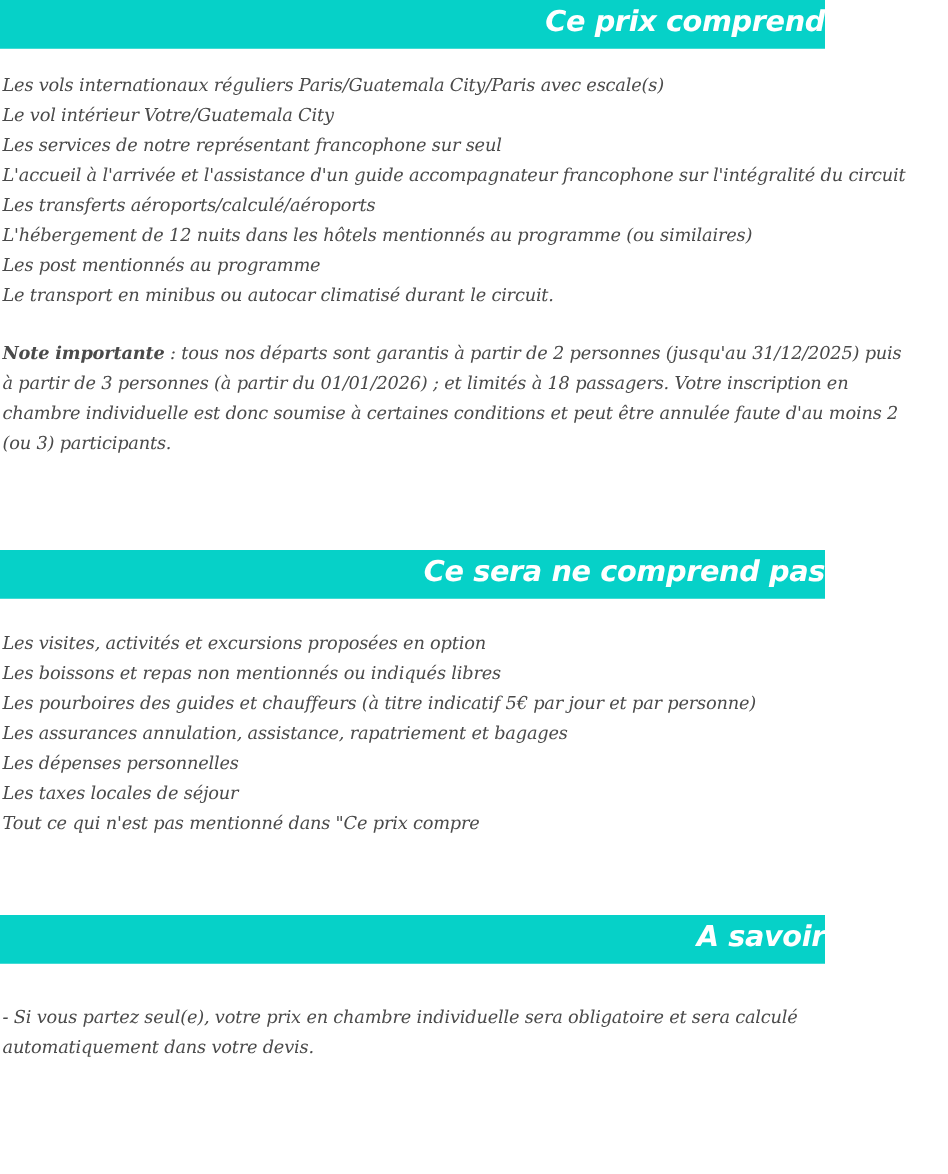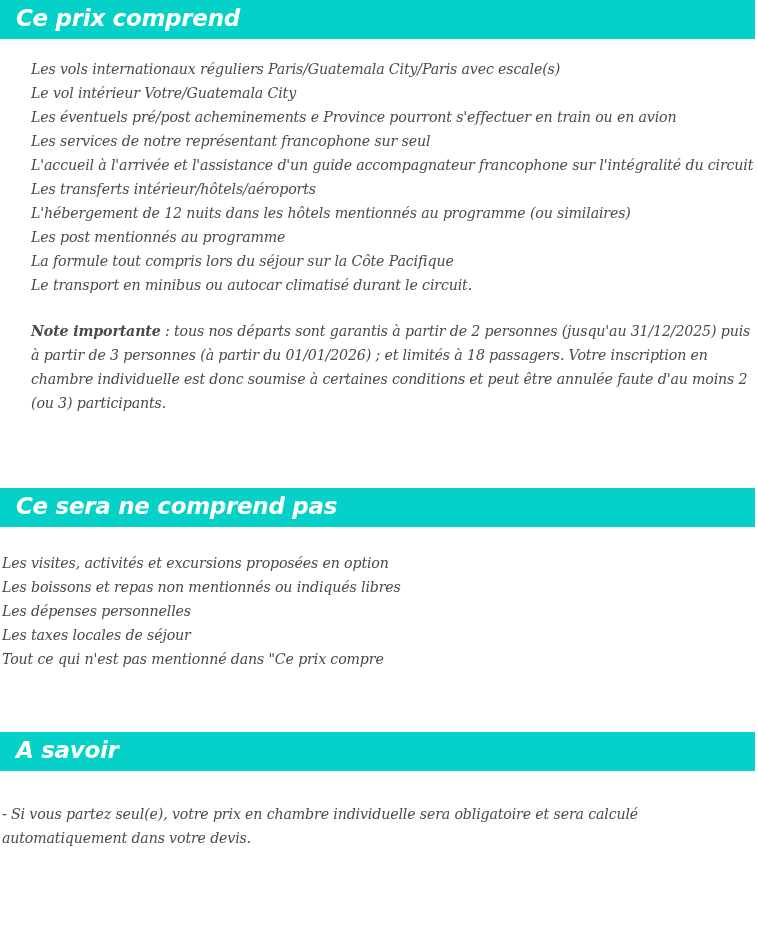--- a/index.html
+++ b/index.html
@@ -17,23 +17,24 @@
   .page {
     position: relative;
     width: 758px;
     height: 939px;
     background: #ffffff;
   }
 
   
   .band {
     background: #06d1c8;
-    width: 755px;
+    width: 660px;
     box-sizing: border-box;
     padding: 4px 0 7px 16px;
+    text-align: right;
   }
   .band-title {
     color: #ffffff;
     font-family: "DejaVu Sans", sans-serif;
     font-style: italic;
     font-weight: bold;
     font-size: 23px;
     line-height: 28px;
     letter-spacing: -0.3px;
     white-space: nowrap;
@@ -58,21 +59,21 @@
   }
   .para {
     white-space: normal;
     max-width: 726px;
   }
   .para b {
     font-weight: bold;
     font-style: italic;
   }
 
-  .section-includes { padding-top: 18px; margin-left: 29px; }
+  .section-includes { padding-top: 18px; }
   .section-includes .note { margin-top: 22px; }
 
   .spacer-1 { height: 59px; }
   .spacer-2 { height: 61px; }
 
   .section-excludes { padding-top: 24px; }
   .section-know     { padding-top: 17px; }
 </style>
 </head>
 <body>
@@ -80,43 +81,43 @@
 <div class="page">
 
   <div class="band">
     <div class="band-title">Ce prix comprend</div>
   </div>
 
   <div class="section-includes">
     <ul class="list">
       <li class="list-item">Les vols internationaux réguliers Paris/Guatemala City/Paris avec escale(s)</li>
       <li class="list-item">Le vol intérieur Votre/Guatemala City</li>
-      <li class="list-item">Les éventuels pré/post acheminements e Province pourront s'effectuer en train ou en avion</li>
       <li class="list-item">Les services de notre représentant francophone sur seul</li>
       <li class="list-item">L'accueil à l'arrivée et l'assistance d'un guide accompagnateur francophone sur l'intégralité du circuit</li>
-      <li class="list-item">Les transferts intérieur/hôtels/aéroports</li>
+      <li class="list-item">Les transferts aéroports/calculé/aéroports</li>
       <li class="list-item">L'hébergement de 12 nuits dans les hôtels mentionnés au programme (ou similaires)</li>
       <li class="list-item">Les post mentionnés au programme</li>
-      <li class="list-item">La formule tout compris lors du séjour sur la Côte Pacifique</li>
       <li class="list-item">Le transport en minibus ou autocar climatisé durant le circuit.</li>
     </ul>
 
     <p class="para note"><b>Note importante</b><span> : tous nos départs sont garantis à partir de 2 personnes (jusqu'au 31/12/2025) puis à partir de 3 personnes (à partir du 01/01/2026) ; et limités à 18 passagers. Votre inscription en chambre individuelle est donc soumise à certaines conditions et peut être annulée faute d'au moins 2 (ou 3) participants.</span></p>
   </div>
 
   <div class="spacer-1"></div>
 
   <div class="band">
     <div class="band-title">Ce sera ne comprend pas</div>
   </div>
 
   <div class="section-excludes">
     <ul class="list">
       <li class="list-item">Les visites, activités et excursions proposées en option</li>
       <li class="list-item">Les boissons et repas non mentionnés ou indiqués libres</li>
+      <li class="list-item">Les pourboires des guides et chauffeurs (à titre indicatif 5€ par jour et par personne)</li>
+      <li class="list-item">Les assurances annulation, assistance, rapatriement et bagages</li>
       <li class="list-item">Les dépenses personnelles</li>
       <li class="list-item">Les taxes locales de séjour</li>
       <li class="list-item">Tout ce qui n'est pas mentionné dans "Ce prix compre</li>
     </ul>
   </div>
 
   <div class="spacer-2"></div>
 
   <div class="band">
     <div class="band-title">A savoir</div>

